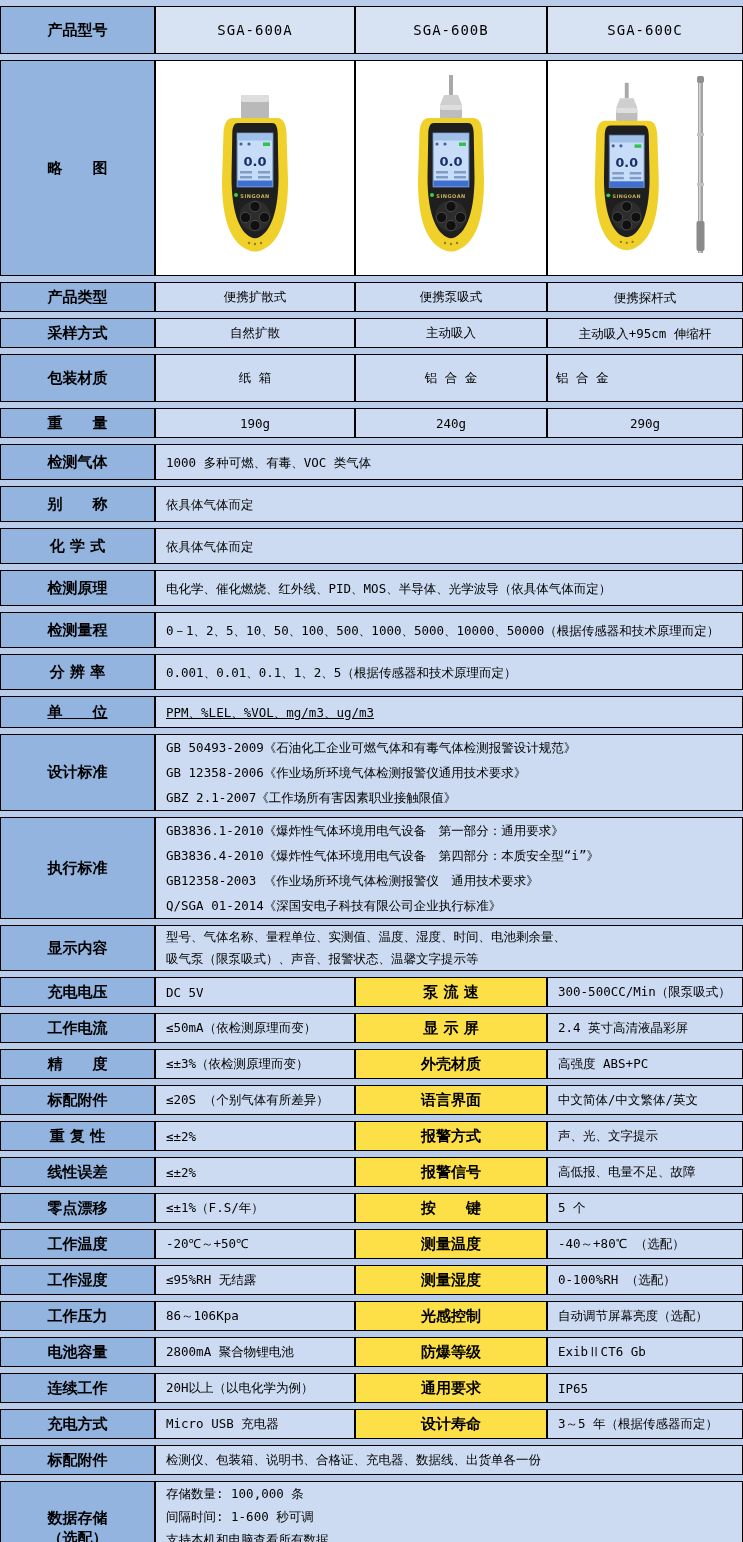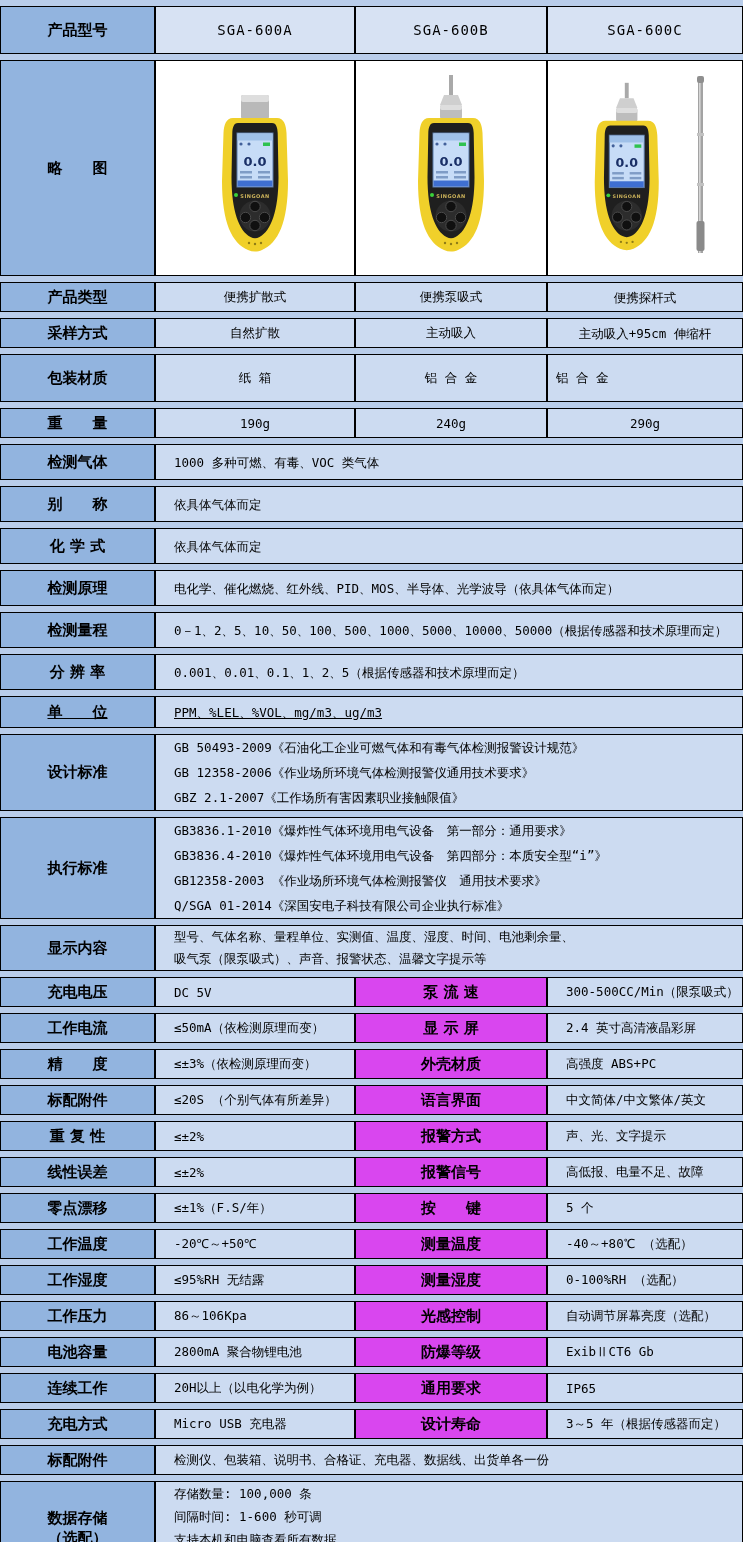--- a/index.html
+++ b/index.html
@@ -22,29 +22,29 @@
     vertical-align:middle;
     overflow:hidden;
   }
   th.rh{
     background:#92b4df;
     font-size:15px;
     font-weight:bold;
     text-align:center;
     white-space:nowrap;
   }
-  th.rh2{background:#d946ef;}
+  th.rh2{background:#fde047;}
   td.vc{
     background:#ccdbf1;
     font-size:12.5px;
     font-family:"DejaVu Sans Mono","Liberation Mono",monospace;
     white-space:nowrap;
   }
   .center{text-align:center;}
-  .left{text-align:left;padding-left:18px;}
+  .left{text-align:left;padding-left:10px;}
   tr.model-row td.vc{background:#d7e2f3;font-size:14px;letter-spacing:1px;}
   td.img-cell{background:#ffffff;text-align:center;padding:12px;}
   .ln{line-height:25px;white-space:nowrap;overflow:hidden;}
   .ln:empty{display:none;}
   
   #tb-top tr.model-row{height:48px;}
   #tb-top tr.sketch-row{height:196px;}
   #mount-three tr{height:30px;}
   #mount-three tr:nth-child(3){height:48px;}
   #mount-three tr:nth-child(3) td.cellc{text-align:left;padding-left:8px;}

